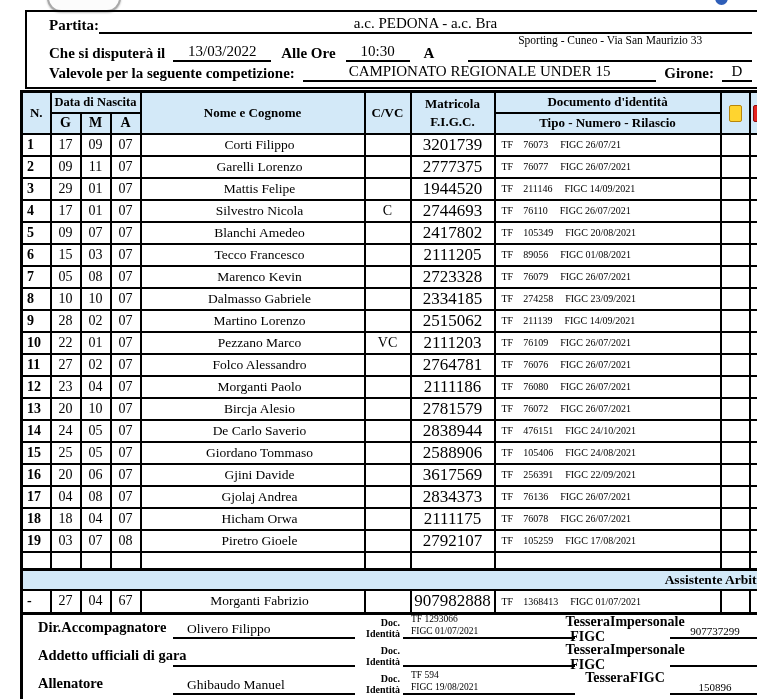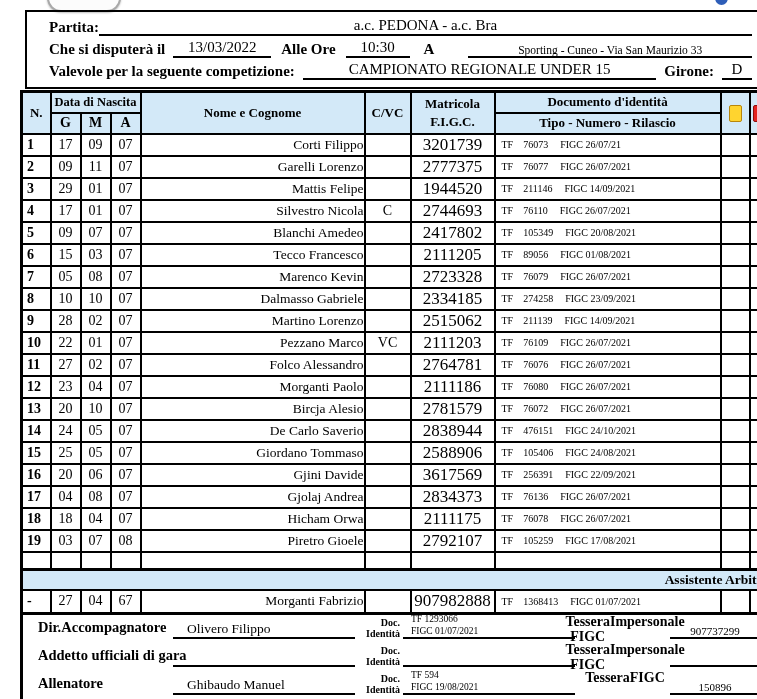--- a/index.html
+++ b/index.html
@@ -37,21 +37,21 @@
   }
   .hline{display:flex;align-items:flex-end;}
   .hlabel{font-weight:bold;font-size:15px;white-space:nowrap;}
   .hfield{
     border-bottom:2px solid #000;text-align:center;font-size:15px;
     padding:0 4px 0 4px;white-space:nowrap;
   }
   .grow{flex:1 1 auto;text-align:center;}
   .f-date{width:98px;margin-left:8px;}
   .f-time{width:64px;margin-left:10px;}
-  .f-venue{font-size:11.5px;margin-left:34px;padding-bottom:0;}
+  .f-venue{font-size:11.5px;margin-left:34px;padding-bottom:14px;}
   .f-comp{margin-left:8px;}
   .f-girone{width:30px;margin-left:8px;}
   .ml{margin-left:12px;}
 
   
   table.roster{
     position:absolute;left:4px;top:90px;width:749px;
     border-collapse:collapse;table-layout:fixed;
   }
   table.roster td,table.roster th{border:2px solid #000;overflow:hidden;}
@@ -59,21 +59,21 @@
   thead th{
     background:var(--header-blue);font-weight:bold;font-size:13px;
     text-align:center;vertical-align:middle;height:21px;padding:0;
   }
   th.th-birth{font-size:12.5px;}
   th.th-gma{font-size:14px;}
   .matr-2l{line-height:1.35;}
   tbody td{height:19.6px;font-size:13.5px;vertical-align:middle;background:#fff;}
   td.c-n{font-weight:bold;font-size:14px;text-align:left;padding-left:4px;}
   td.c-d{text-align:center;font-size:14px;}
-  td.c-name{text-align:right;padding-left:14px;}
+  td.c-name{text-align:center;padding-left:14px;}
   td.c-cvc{text-align:center;font-size:14px;}
   td.c-matr{text-align:center;font-size:17px;}
   td.c-doc{font-size:10px;text-align:left;padding-left:6px;white-space:nowrap;}
   .doc-t{margin-right:10px;}
   .doc-n{margin-right:12px;}
   tr.empty-row td{height:18px;}
   tr.section-row td{
     background:var(--header-blue);font-weight:bold;font-size:13.5px;
     text-align:right;padding:1px 0 1px 6px;height:14px;border-top:3px solid #000;
   }

